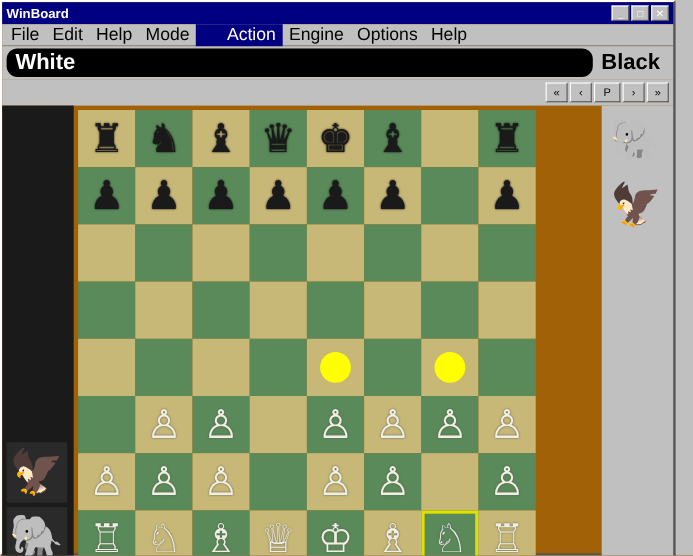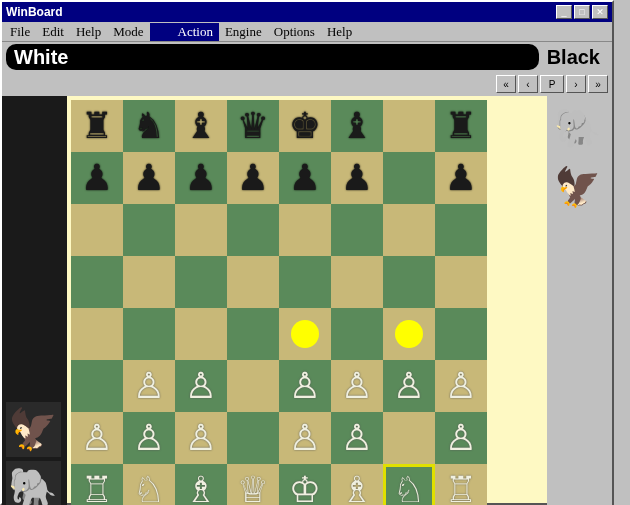--- a/index.html
+++ b/index.html
@@ -1,26 +1,26 @@
 <!DOCTYPE html>
 <html><head>
   <meta charset="utf-8">
   <style>
     * { margin: 0; padding: 0; box-sizing: border-box; }
     body { width: 630px; height: 505px; overflow: hidden; background: #c0c0c0; font-family: Arial, sans-serif; }
     
-    .window { width: 614px; height: 505px; background: #fef9c3; border: 2px solid #fff; border-right-color: #555; border-bottom-color: #555; }
+    .window { width: 614px; height: 505px; background: #a16207; border: 2px solid #fff; border-right-color: #555; border-bottom-color: #555; }
     
     .title-bar { background: #000080; color: white; padding: 2px 4px; display: flex; align-items: center; justify-content: space-between; height: 20px; }
     .title-bar-text { font-size: 12px; font-weight: bold; }
     .title-bar-buttons { display: flex; gap: 2px; }
     .title-btn { width: 16px; height: 14px; background: #c0c0c0; border: 1px solid #fff; border-right-color: #555; border-bottom-color: #555; font-size: 9px; display: flex; align-items: center; justify-content: center; cursor: pointer; }
     
     .menu-bar { background: #c0c0c0; display: flex; gap: 0; padding: 2px 2px; border-bottom: 1px solid #888; height: 20px; align-items: center; }
-    .menu-item { padding: 1px 6px; font-size: 13px; cursor: pointer; font-family: Liberation Serif, serif; }
+    .menu-item { padding: 1px 6px; font-size: 16px; cursor: pointer; }
     .menu-item:hover, .menu-item.active { background: #000080; color: white; padding-left: 28px; }
     .menu-item.active { background: #000080; color: white; }
     
     .player-bar { display: flex; align-items: center; background: #c0c0c0; padding: 2px 4px; height: 30px; }
     .player-name { font-size: 20px; font-weight: bold; color: white; background: #000; padding: 2px 8px; flex: 1; height: 26px; display: flex; align-items: center; border-radius: 10px; }
     .player-name-black { font-size: 20px; font-weight: bold; color: black; background: #c0c0c0; padding: 2px 8px; text-align: right; }
     
     .nav-bar { display: flex; align-items: center; justify-content: flex-end; background: #c0c0c0; padding: 2px 4px; height: 24px; gap: 2px; }
     .nav-btn { width: 20px; height: 18px; background: #c0c0c0; border: 1px solid #fff; border-right-color: #555; border-bottom-color: #555; font-size: 10px; display: flex; align-items: center; justify-content: center; cursor: pointer; }
     .nav-btn-p { width: 24px; }

